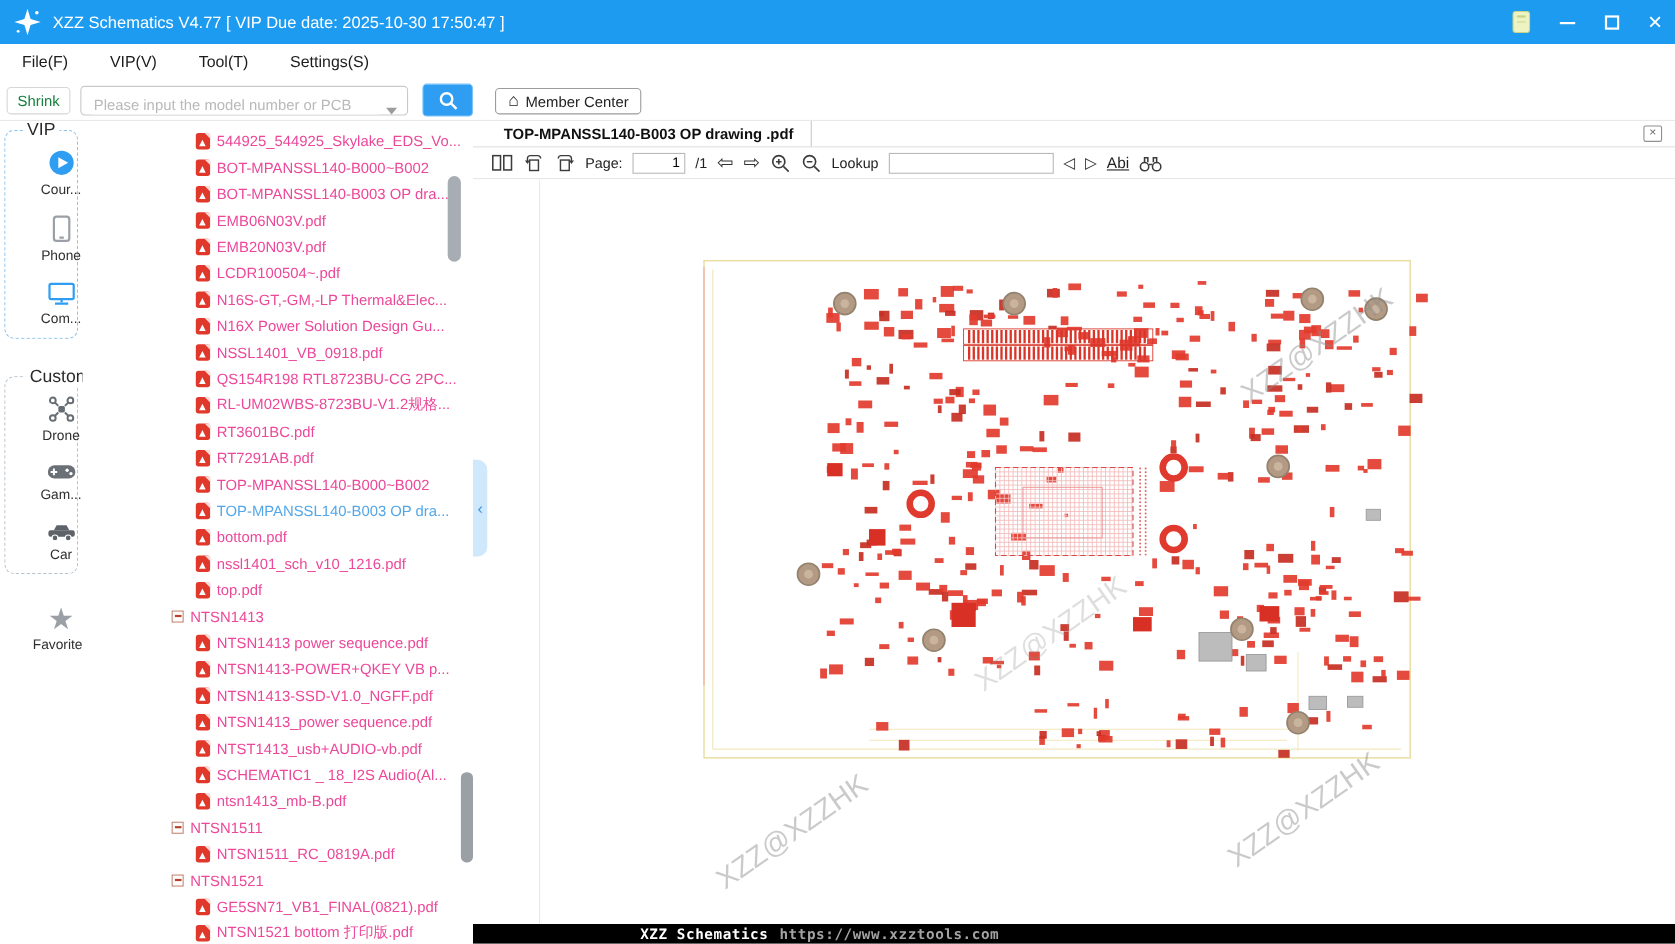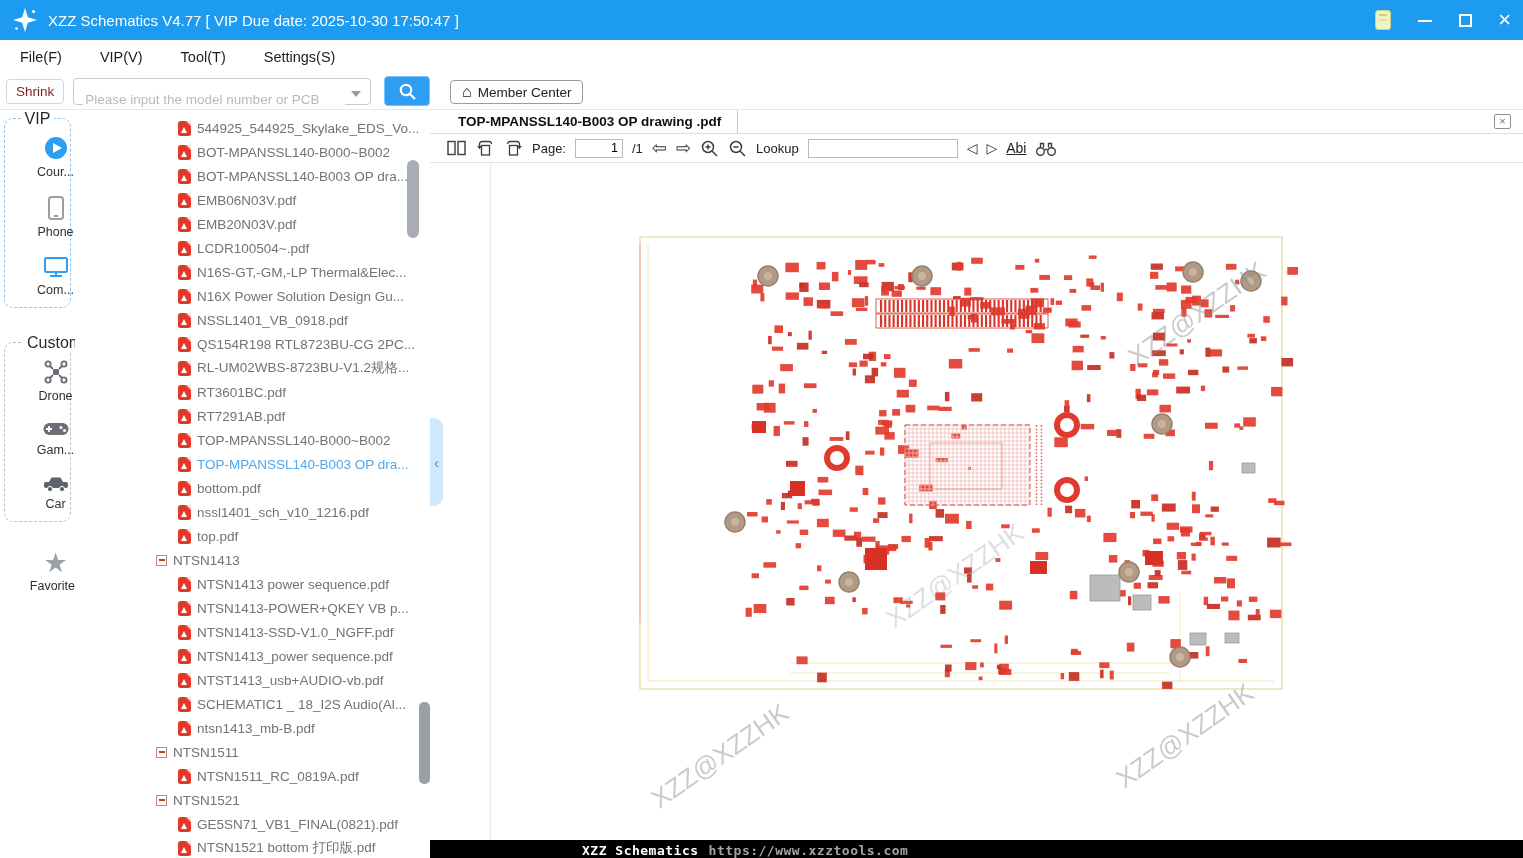--- a/index.html
+++ b/index.html
@@ -23,22 +23,22 @@
   .minbtn::after { content:""; position:absolute; left:1px; right:1px; bottom:6px; height:2px; background:#fff; }
   .maxbtn { width:13px; height:13px; border:2px solid #fff; }
   .closebtn { font-size:22px; line-height:16px; color:#fff; }
 
   
   .menubar { height:33px; display:flex; align-items:center; gap:38px; padding-left:20px; font-size:14.5px; background:#fff; }
   .menuitem { cursor:default; }
 
   
   .toolbar { height:37px; border-bottom:1px solid #e8e8e8; display:flex; align-items:center; position:relative; background:#fff; }
-  .shrink { margin-left:6px; padding:4px 9px; border:1px solid #d6d6d6; border-radius:4px; font-size:13.5px; color:#7f1d1d; }
-  .searchwrap { margin-left:9px; width:298px; height:27px; border:1px solid #c9c9c9; border-radius:4px; display:flex; align-items:flex-start; padding:12px 9px; background:#fff; }
+  .shrink { margin-left:6px; padding:4px 9px; border:1px solid #d6d6d6; border-radius:4px; font-size:13.5px; color:#15803d; }
+  .searchwrap { margin-left:9px; width:298px; height:27px; border:1px solid #c9c9c9; border-radius:4px; display:flex; align-items:flex-end; padding:0 9px; background:#fff; }
   .searchinput { flex:1; border:none; font-size:13.5px; color:#444; min-width:0; }
   .searchinput::placeholder { color:#b9b9b9; }
   .caret { width:0; height:0; border-left:5px solid transparent; border-right:5px solid transparent; border-top:6px solid #9c9c9c; margin-left:6px; }
   .searchbtn { margin-left:13px; width:46px; height:30px; background:#2e9df2; border:1px solid #7cc3f7; border-radius:4px; display:flex; align-items:center; justify-content:center; }
   .member { position:absolute; left:450px; top:7px; height:24px; border:1px solid #9c9c9c; border-radius:4px; display:flex; align-items:center; padding:0 11px; gap:6px; font-size:13.5px; color:#222; background:#fff; }
   .member .home { font-size:16px; line-height:1; }
 
   
   .main { position:absolute; top:110px; left:0; right:0; bottom:0; display:flex; }
 
@@ -49,21 +49,21 @@
   .boxlabel { position:absolute; top:-9px; left:50%; transform:translateX(-50%); background:#fff; padding:0 4px; font-size:16px; color:#2a2a2a; white-space:nowrap; }
   .sideitem { display:flex; flex-direction:column; align-items:center; gap:4px; cursor:pointer;margin-left:36px; }
   .favblock { margin-top:28px; display:flex; flex-direction:column; align-items:center; gap:2px; }
   .star { font-size:27px; line-height:1; color:#9aa0a6; }
 
   
   .treepanel { width:355px; flex:none; position:relative; overflow:hidden; padding-top:6px; background:#fff; }
   .trow { height:24px; display:flex; align-items:center; white-space:nowrap; cursor:pointer; }
   .trow.file { padding-left:103px; }
   .trow.node { padding-left:81px; }
-  .tlabel { margin-left:6px; font-size:13.5px; color:#737373; }
+  .tlabel { margin-left:6px; font-size:13.5px; color:#ec4899; }
   .trow.sel .tlabel { color:#53a7e9; }
   .pdf-ic { width:13px; height:15px; flex:none; background:#e0392b; border-radius:2.5px; position:relative; }
   .pdf-ic::after { content:""; position:absolute; top:0; right:0; width:0; height:0; border-top:5px solid #ffd9d5; border-left:5px solid transparent; }
   .pdf-ic::before { content:""; position:absolute; left:3px; bottom:3px; width:0; height:0; border-left:3.5px solid transparent; border-right:3.5px solid transparent; border-bottom:6px solid #fff; }
   .toggle-ic { width:11px; height:11px; flex:none; border:1px solid #c98877; background:#fff; position:relative; }
   .toggle-ic::after { content:""; position:absolute; left:1.5px; right:1.5px; top:3.8px; height:1.6px; background:#b5432f; }
   .sb1 { position:absolute; right:11px; top:50px; width:12px; height:78px; background:#a8adb3; border-radius:6px; }
   .sb2 { position:absolute; right:0; top:592px; width:11px; height:82px; background:#9aa0a6; border-radius:5px; }
 
   

